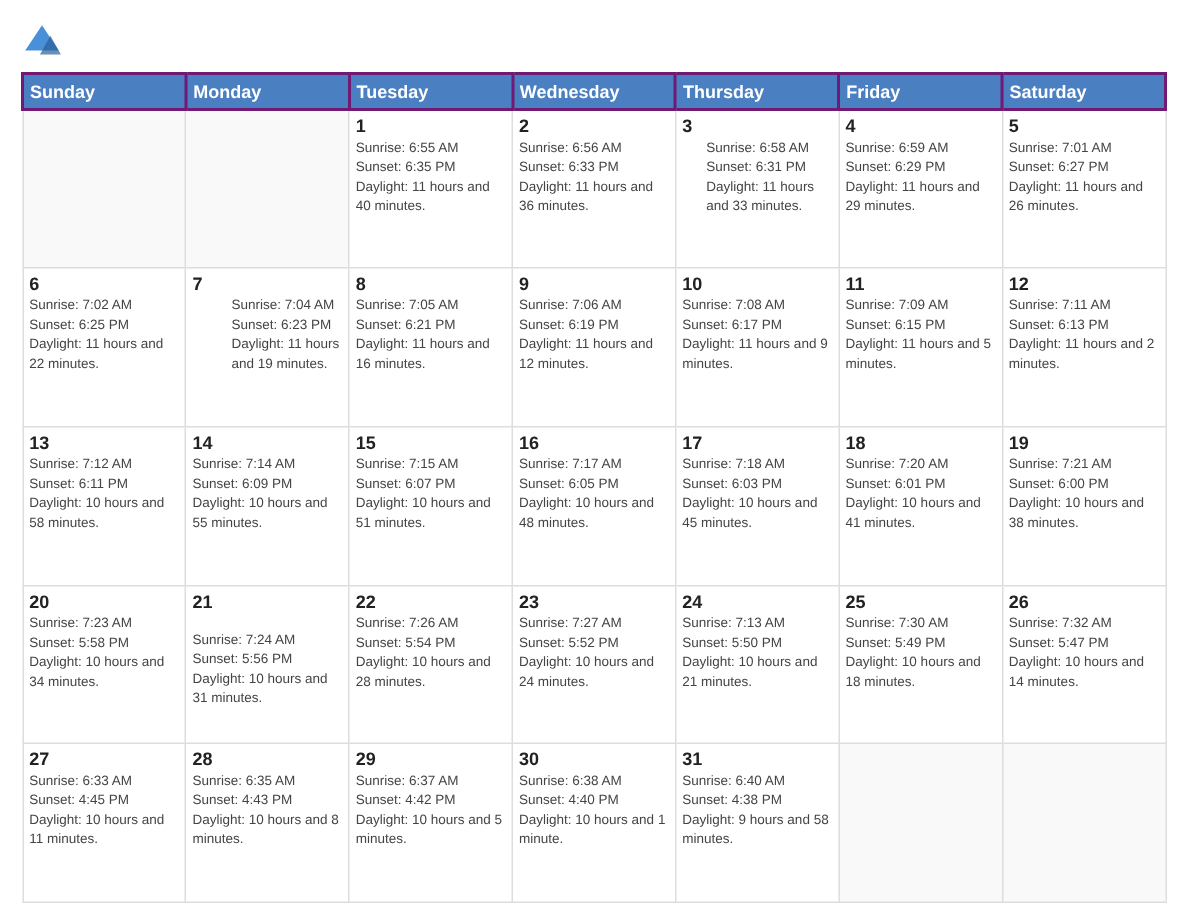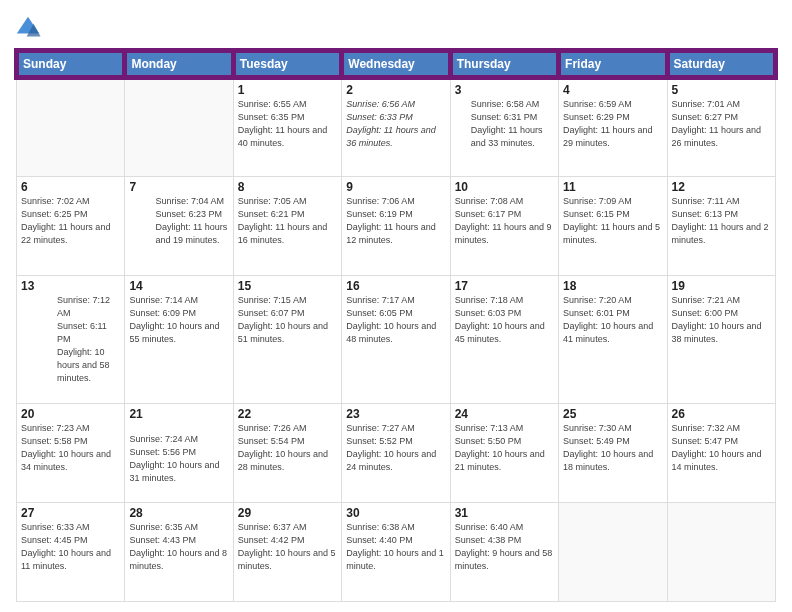--- a/index.html
+++ b/index.html
@@ -66,21 +66,21 @@
       border-collapse: collapse;
       width: 100%;
       table-layout: fixed;
     }
     .calendar th {
       background: #4a7fc1;
       color: #fff;
       font-size: 12px;
       font-weight: bold;
       padding: 4px 4px;
-      border: 5px solid #701a75;
+      border: 2px solid #701a75;
       text-align: left;
     }
     .calendar td {
       border: 1px solid #ddd;
       vertical-align: top;
       padding: 3px 4px;
       font-size: 9.5px;
       color: #333;
       height: 88px;
       background: #fff;
@@ -139,21 +139,21 @@
           <td class="empty"></td>
           <td class="empty"></td>
           <td>
             <span class="day-num">1</span>
             <div class="day-info" style="white-space: pre-line;">Sunrise: 6:55 AM
 Sunset: 6:35 PM
 Daylight: 11 hours and 40 minutes.</div>
           </td>
           <td>
             <span class="day-num">2</span>
-            <div class="day-info" style="white-space: pre-line; font-style: italic;">Sunrise: 6:56 AM
+            <div class="day-info" style="white-space: pre-line;">Sunrise: 6:56 AM
 Sunset: 6:33 PM
 Daylight: 11 hours and 36 minutes.</div>
           </td>
           <td>
             <span class="day-num">3</span>
             <div class="day-info" style="white-space: pre-line; margin-left: 16px;">Sunrise: 6:58 AM
 Sunset: 6:31 PM
 Daylight: 11 hours and 33 minutes.</div>
           </td>
           <td>
@@ -209,21 +209,21 @@
           <td>
             <span class="day-num">12</span>
             <div class="day-info" style="white-space: pre-line;">Sunrise: 7:11 AM
 Sunset: 6:13 PM
 Daylight: 11 hours and 2 minutes.</div>
           </td>
         </tr>
         <tr>
           <td>
             <span class="day-num">13</span>
-            <div class="day-info" style="white-space: pre-line; margin-left: 36px;">Sunrise: 7:12 AM
+            <div class="day-info" style="white-space: pre-line;">Sunrise: 7:12 AM
 Sunset: 6:11 PM
 Daylight: 10 hours and 58 minutes.</div>
           </td>
           <td>
             <span class="day-num">14</span>
             <div class="day-info" style="white-space: pre-line;">Sunrise: 7:14 AM
 Sunset: 6:09 PM
 Daylight: 10 hours and 55 minutes.</div>
           </td>
           <td>

